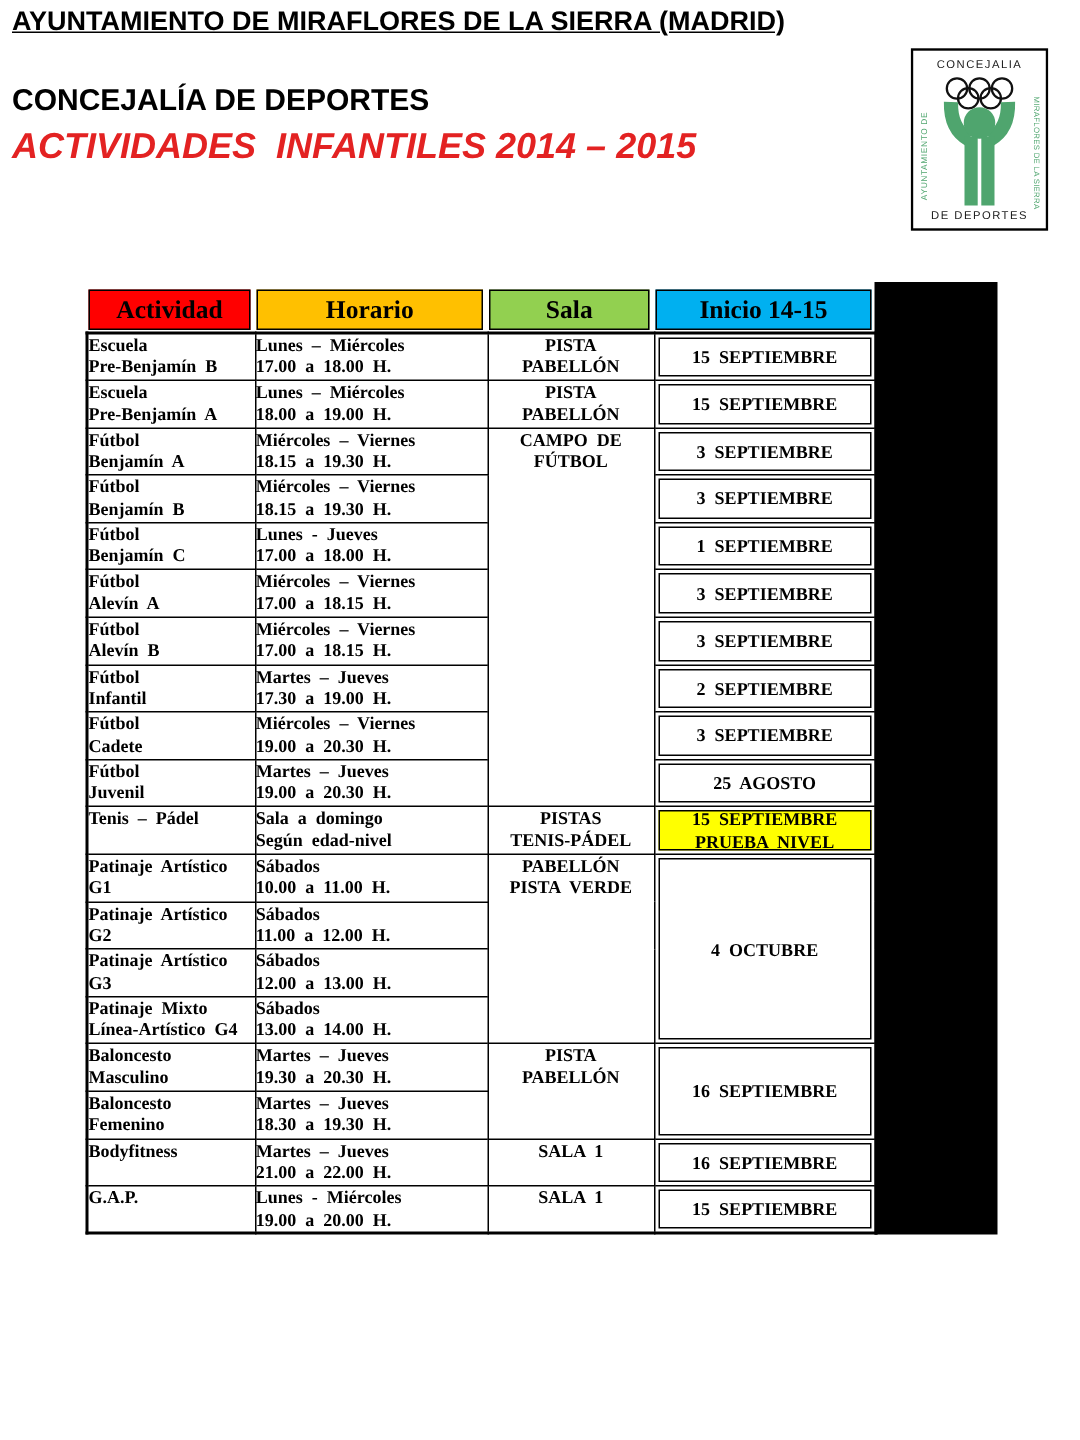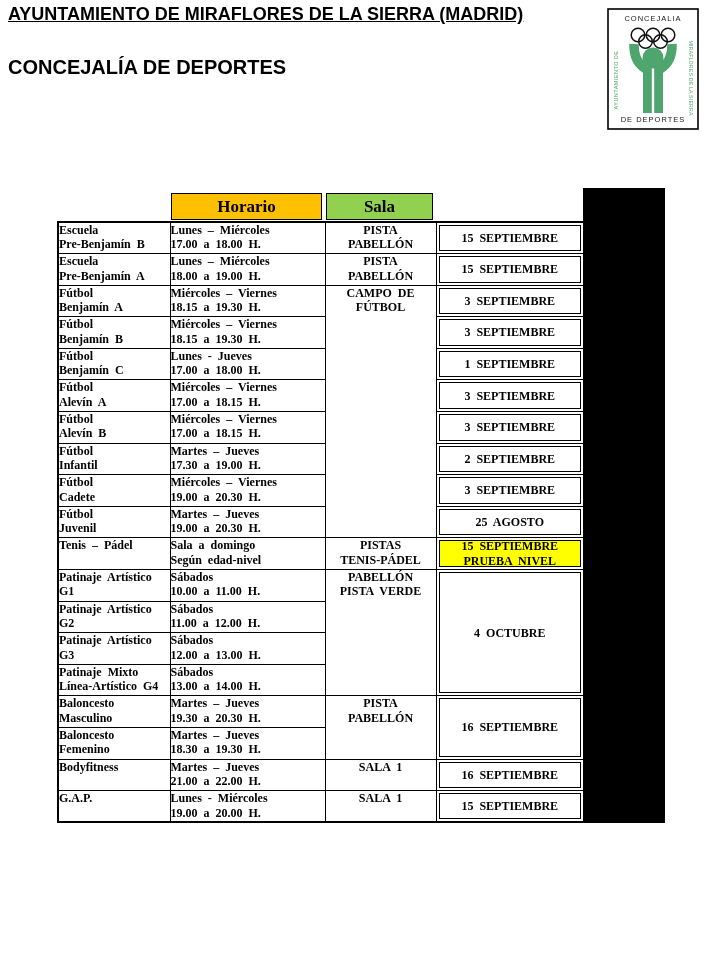--- a/index.html
+++ b/index.html
@@ -7,21 +7,21 @@
         font-family:"Liberation Sans",sans-serif;color:#000;}
 
   
   .h1{position:absolute;left:8px;top:4px;font-size:18px;font-weight:bold;
       text-decoration:underline;letter-spacing:0;white-space:pre;}
   .h2{position:absolute;left:8px;top:56px;font-size:20px;font-weight:bold;white-space:pre;}
   .doc-title{position:absolute;left:8px;top:84px;font-size:24px;font-weight:bold;
       font-style:italic;white-space:pre;}
 
   
-  .logo{position:absolute;left:607px;top:8px;width:92px;height:122px;}
+  .logo{position:absolute;left:607px;top:32px;width:92px;height:122px;}
 
   
   .tblwrap{position:absolute;left:57px;top:188px;width:608px;height:635px;}
   .blackcol{position:absolute;left:526px;top:0;width:82px;height:635px;background:#000;}
   .hdr-box{position:absolute;top:5px;height:27px;border:1.6px solid #000;box-sizing:border-box;
       display:flex;align-items:center;justify-content:center;
       font-family:"Liberation Serif",serif;font-weight:bold;font-size:17px;}
   .hb1{left:2px;width:108px;} .hb2{left:114px;width:151px;}
   .hb3{left:269px;width:107px;} .hb4{left:380px;width:144px;}
 
@@ -41,20 +41,21 @@
 
   svg text{font-family:"Liberation Sans",sans-serif;}
 </style>
 </head>
 <body>
 
 <div id="page">
 
   <div class="h1">AYUNTAMIENTO DE MIRAFLORES DE LA SIERRA (MADRID)</div>
   <div class="h2">CONCEJALÍA DE DEPORTES</div>
+  <div class="doc-title" style="color: rgb(227, 34, 34);">ACTIVIDADES  INFANTILES 2014 – 2015</div>
 
   <div class="logo">
     <svg width="92" height="122" viewBox="0 0 92 122">
       <rect x="1" y="1" width="90" height="120" fill="#ffffff" stroke="#000000" stroke-width="1.6"></rect>
       <text id="logo-top" x="46" y="13" font-size="7.5" letter-spacing="1" text-anchor="middle" fill="#1a1a1a">CONCEJALIA</text>
       <g fill="none" stroke="#111111" stroke-width="1.5">
         <circle cx="31" cy="27" r="6.8"></circle>
         <circle cx="46" cy="27" r="6.8"></circle>
         <circle cx="61" cy="27" r="6.8"></circle>
         <circle cx="38.5" cy="33.5" r="6.8"></circle>
@@ -69,22 +70,24 @@
       </g>
       <text id="logo-left" class="logo-green-textfill" font-size="5.6" letter-spacing="0.4" text-anchor="middle" transform="translate(11,72) rotate(-90)" fill="#4fa56e">AYUNTAMIENTO DE</text>
       <text id="logo-right" class="logo-green-textfill" font-size="5.2" letter-spacing="0.2" text-anchor="middle" transform="translate(82,70) rotate(90)" fill="#4fa56e">MIRAFLORES DE LA SIERRA</text>
       <text id="logo-bottom" x="46" y="114" font-size="7.5" letter-spacing="1" text-anchor="middle" fill="#1a1a1a">DE DEPORTES</text>
     </svg>
   </div>
 
   <div class="tblwrap">
     <div class="blackcol"></div>
 
+    <div class="hdr-box hb1" style="background: rgb(255, 0, 0);">Actividad</div>
     <div class="hdr-box hb3" style="background: rgb(146, 208, 80);">Sala</div>
     <div class="hdr-box hb2" style="background: rgb(255, 192, 0);">Horario</div>
+    <div class="hdr-box hb4" style="background: rgb(0, 176, 240);">Inicio 14-15</div>
 
     <table class="grid">
       <colgroup>
           <col style="width:112px">
           <col style="width:155px">
           <col style="width:111px">
           <col style="width:148px">
         </colgroup>
       <tbody>
           <tr>

